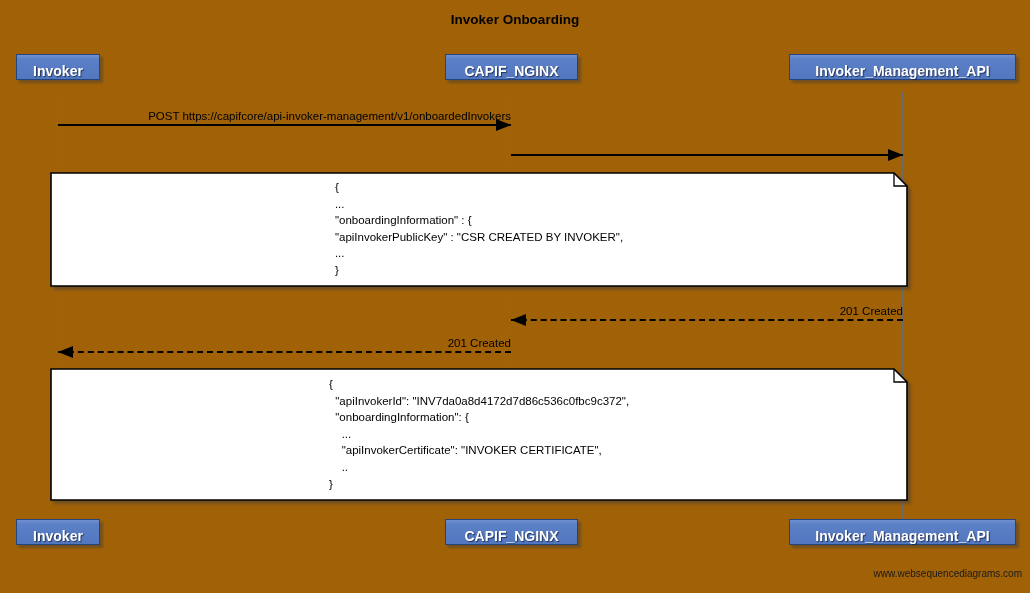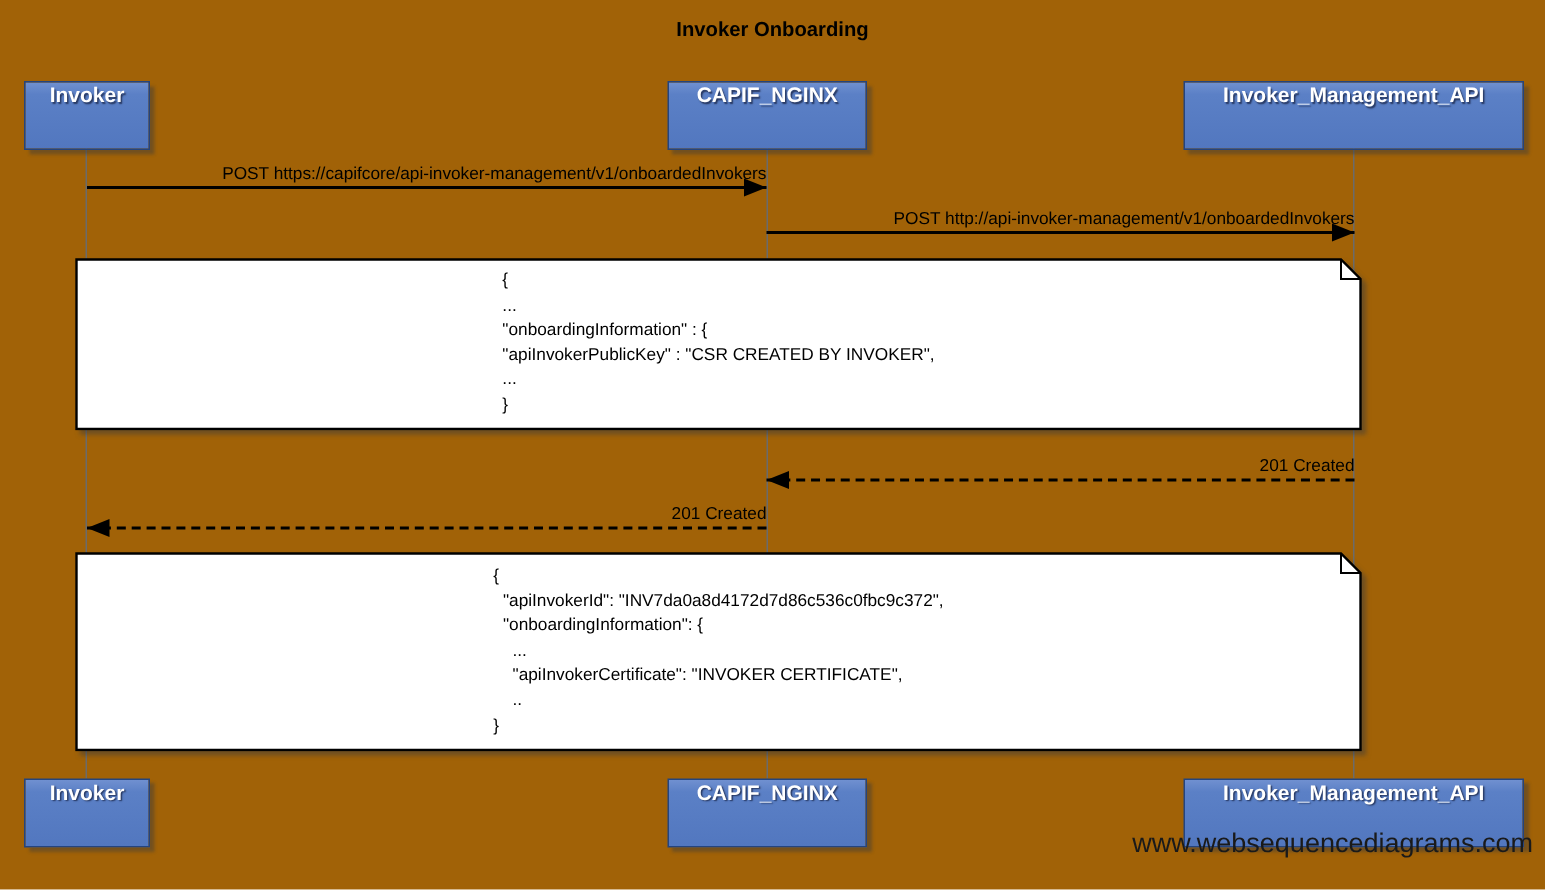--- a/index.html
+++ b/index.html
@@ -18,26 +18,26 @@
     text-align: center;
     font-size: 13.5px; font-weight: bold; color: #000;
   }
   
   .lifeline {
     position: absolute; top: 92px; height: 427px; width: 1px;
     background: #6b6b6b;
   }
   
   .actor {
-    position: absolute; height: 46px;
+    position: absolute; height: 26px;
     background: linear-gradient(180deg, #7090d0 0%, #5b80c6 18%, #5277bf 100%);
     border: 1px solid #24447e;
     border-radius: 0;
     box-shadow: 3px 3px 2px rgba(60,60,60,0.45);
-    display: flex; align-items: flex-start; justify-content: center;
+    display: flex; align-items: flex-end; justify-content: center;
   }
   .actor-label {
     color: #ffffff; font-weight: bold; font-size: 14px;
     text-shadow: 1px 1px 1px rgba(20,30,60,0.75);
     white-space: nowrap;
   }
   
   .msg-label {
     position: absolute; height: 15px;
     text-align: right; font-size: 11.5px; color: #000;
@@ -64,40 +64,39 @@
   .note pre {
     position: absolute; left: 50%; transform: translateX(-50%);
     font-family: "Liberation Sans", "DejaVu Sans", sans-serif;
     font-size: 11.5px; line-height: 16.6px; color: #000;
     white-space: pre; text-align: left;
   }
   .note1 pre { top: 7px; }
   .note2 pre { top: 8px; }
   
   .watermark {
-    position: absolute; right: 8px; top: 552px;
-    font-size: 18px; color: #1a1a1a;
+    position: absolute; right: 8px; top: 568px;
+    font-size: 10px; color: #1a1a1a;
   }
 </style>
 </head>
 <body>
 
 <div class="diagram">
 
   <div class="title">Invoker Onboarding</div>
 
   <div class="lifeline" style="left:57px"></div>
   <div class="lifeline" style="left:511px"></div>
   <div class="lifeline" style="left:902px"></div>
 
   <div class="msg-label" style="left:58px; top:109px; width:453px">POST https://capifcore/api-invoker-management/v1/onboardedInvokers</div>
   <div class="msg-line solid" style="left:58px; top:124px; width:453px"></div>
   <div class="head right" style="left:496px; top:119px"></div>
 
-  <div class="msg-label" style="left:511px; top:139px; width:392px">POST http://api-invoker-management/v1/onboardedInvokers</div>
   <div class="msg-line solid" style="left:511px; top:154px; width:392px"></div>
   <div class="head right" style="left:888px; top:149px"></div>
 
   <div class="note note1" style="left:50px; top:172px; width:858px; height:115px">
     <svg width="858" height="115" viewBox="0 0 858 115">
       <polygon points="1,1 844,1 857,14 857,114 1,114" fill="#ffffff" stroke="#000000" stroke-width="1.6"></polygon>
       <polyline points="844,1 844,14 857,14" fill="none" stroke="#000000" stroke-width="1.3"></polyline>
     </svg>
     <pre>{
 ...

